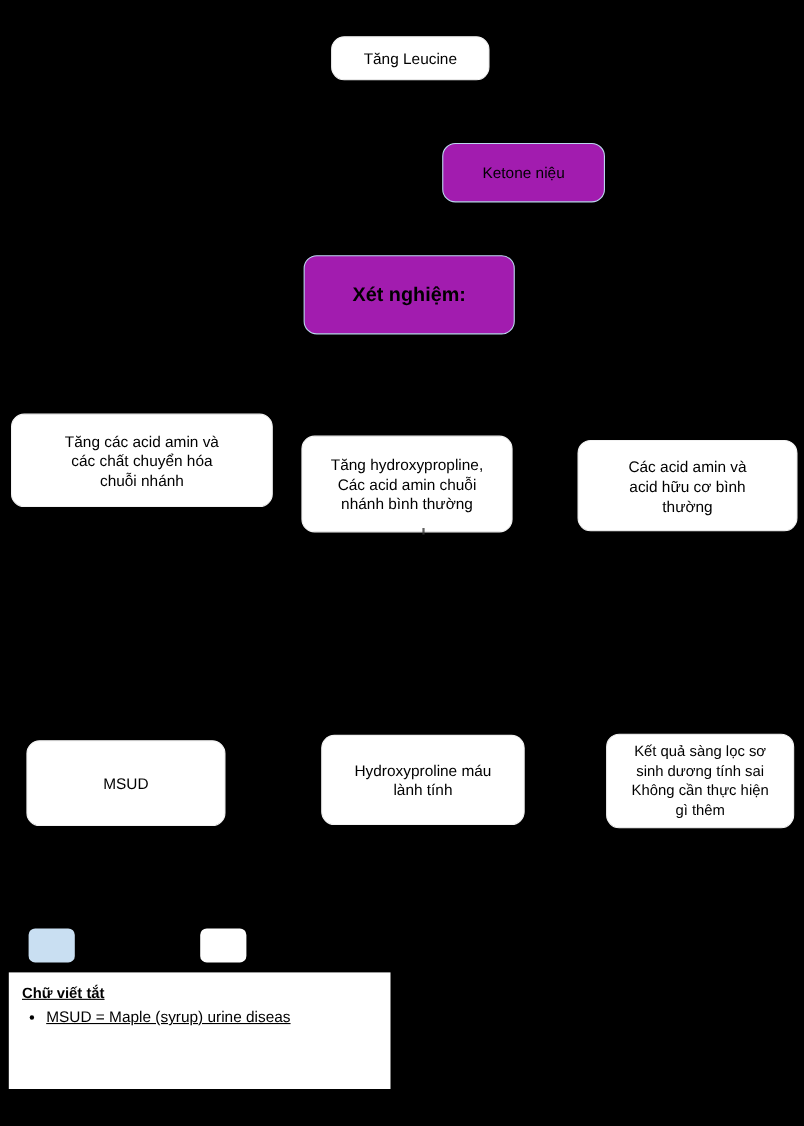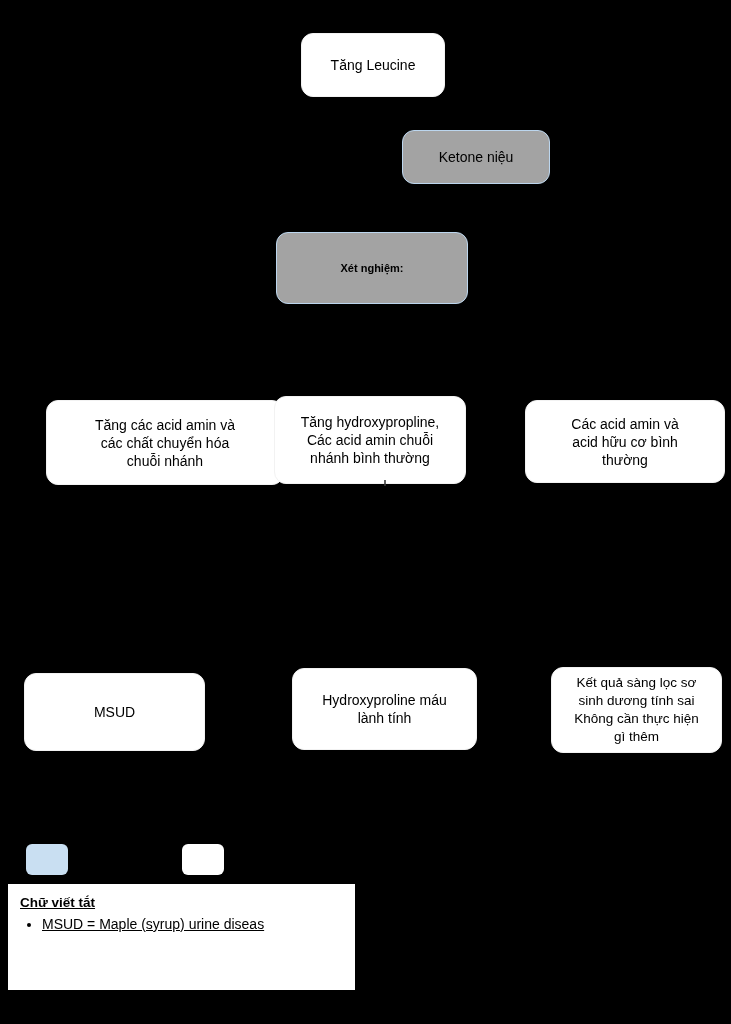--- a/index.html
+++ b/index.html
@@ -31,39 +31,39 @@
     align-items: center;
     justify-content: center;
     text-align: center;
     font-size: 14px;
     line-height: 18px;
     padding: 4px 8px;
     white-space: pre-line;
     border: 1px solid #f2f2f2;
   }
   .node.blue {
-    background: #a3a3a3;
+    background: #a21caf;
     border: 1px solid #bcd6ee;
   }
   .node .txt {
     display: block;
     width: 100%;
     white-space: pre-line;
   }
   .node .heading {
     display: block;
     font-weight: bold;
     width: 100%;
   }
 
   
-  #node-tang-leucine   { left: 301px; top: 33px;  width: 144px; height: 64px; }
+  #node-tang-leucine   { left: 301px; top: 33px;  width: 144px; height: 40px; }
   #node-ketone-nieu    { left: 402px; top: 130px; width: 148px; height: 54px; }
-  #node-xet-nghiem     { left: 276px; top: 232px; width: 192px; height: 72px; font-size: 11px; line-height: 17px; }
-  #node-tang-acid-amin { left: 10px;  top: 400px; width: 238px; height: 85px; margin-left: 36px; }
+  #node-xet-nghiem     { left: 276px; top: 232px; width: 192px; height: 72px; font-size: 18px; line-height: 17px; }
+  #node-tang-acid-amin { left: 10px;  top: 376px; width: 238px; height: 85px; }
   #node-tang-hydroxy   { left: 274px; top: 396px; width: 192px; height: 88px; }
   #node-binh-thuong    { left: 525px; top: 400px; width: 200px; height: 83px; }
   #node-msud           { left: 24px;  top: 673px; width: 181px; height: 78px; }
   #node-hydroxyproline { left: 292px; top: 668px; width: 185px; height: 82px; }
   #node-ket-qua        { left: 551px; top: 667px; width: 171px; height: 86px; font-size: 13.5px; line-height: 18px; }
 
   
   .swatch {
     position: absolute;
     box-sizing: border-box;

